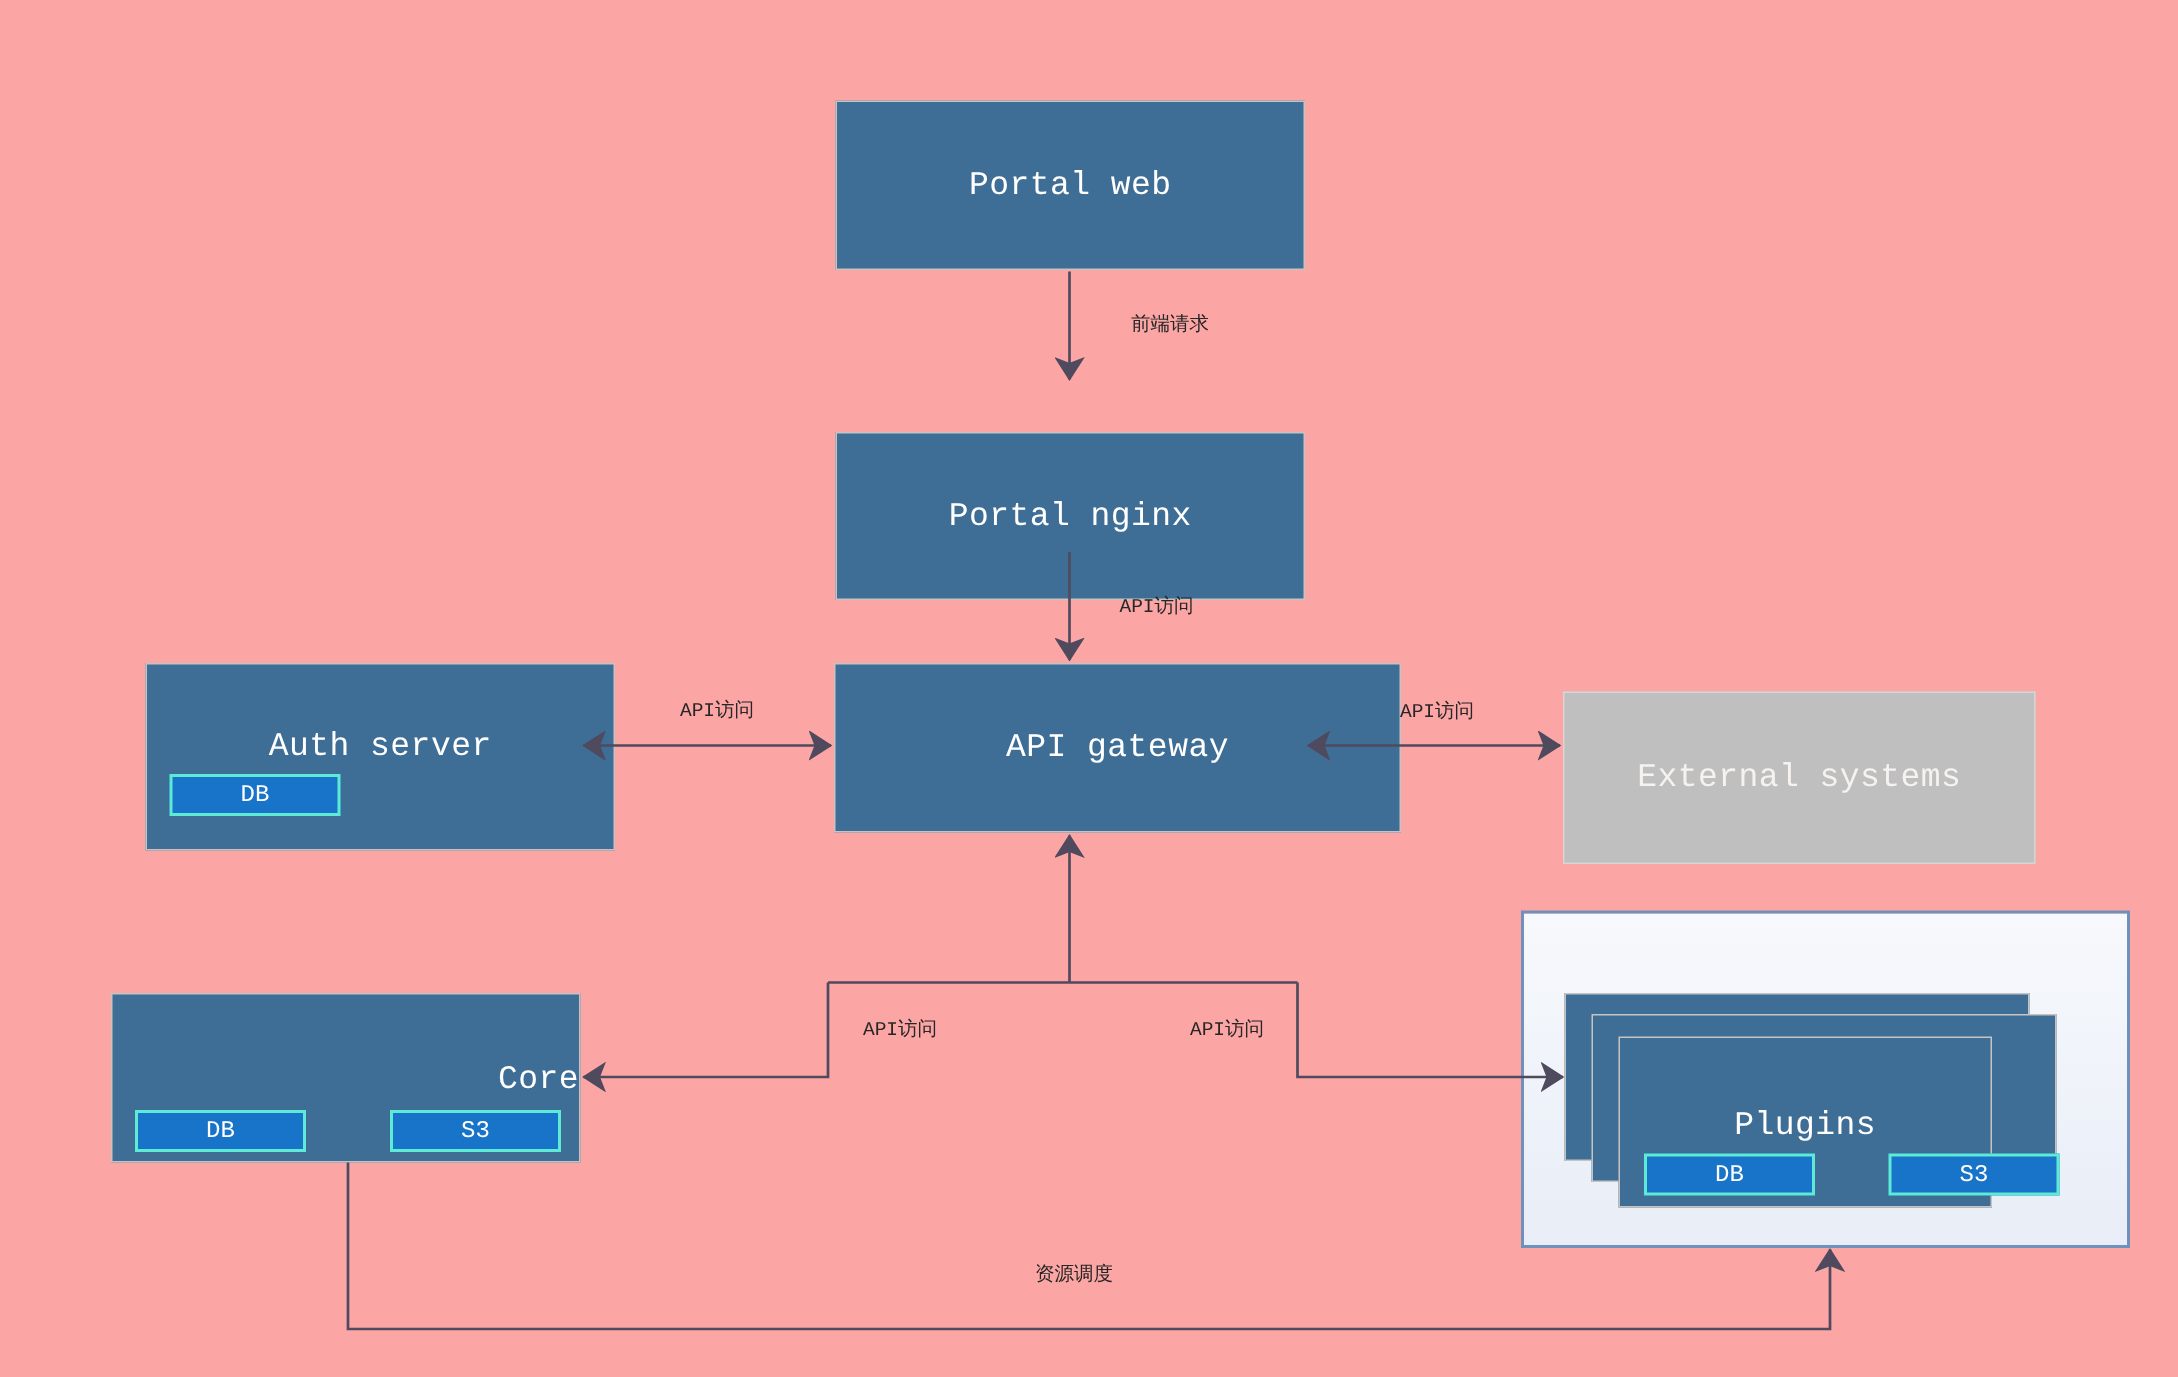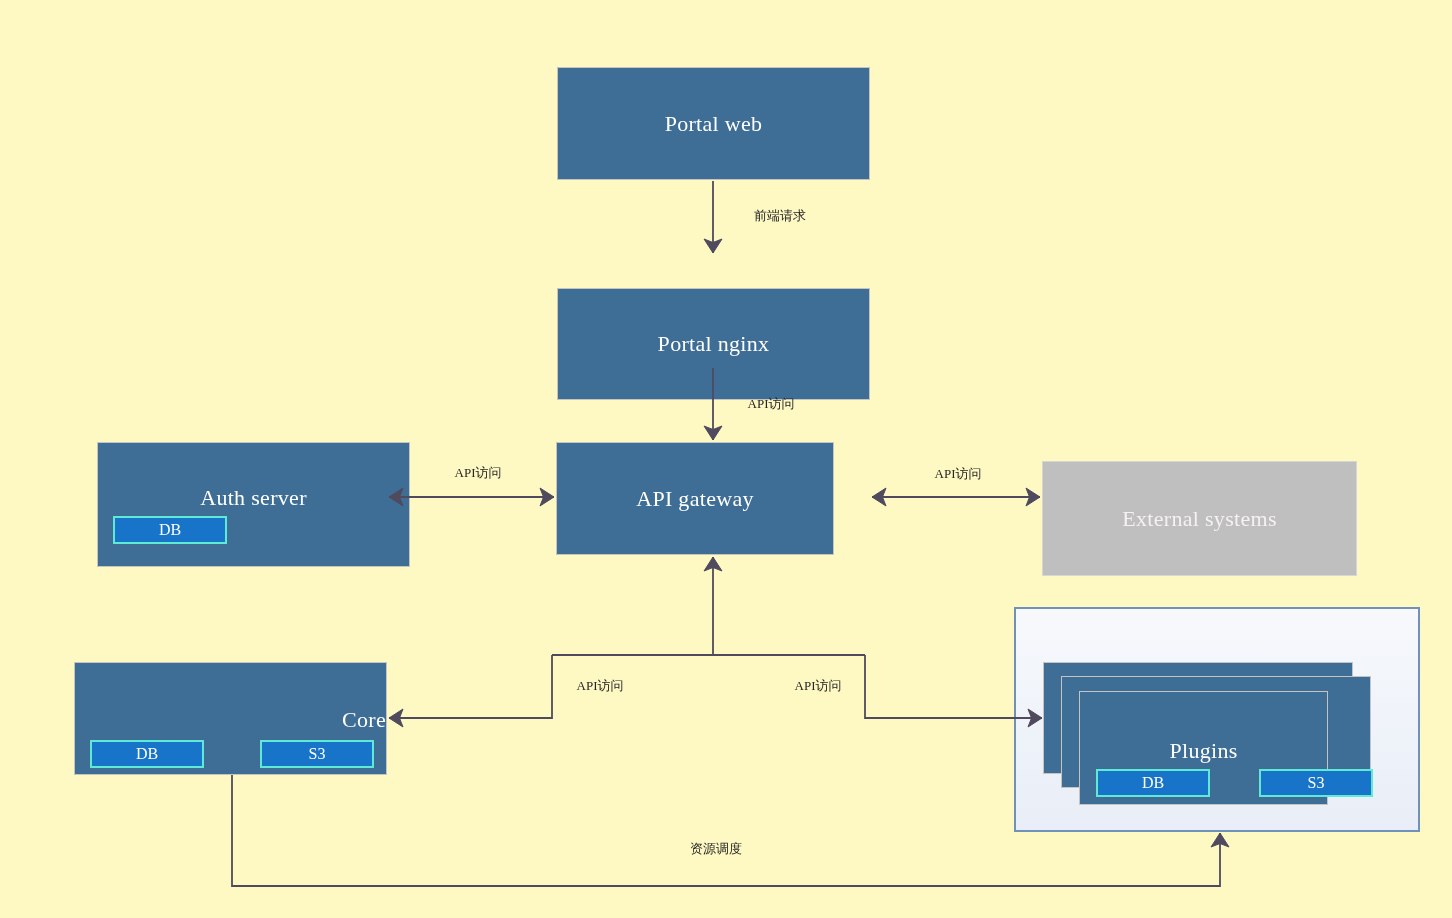--- a/index.html
+++ b/index.html
@@ -1,22 +1,22 @@
 <!DOCTYPE html>
 <html><head>
 <meta charset="utf-8">
 <style>
   html, body { margin: 0; padding: 0; background: #ffffff; }
   .canvas {
     position: relative;
     width: 1452px;
     height: 918px;
-    background: #fef9c3;
+    background: #fca5a5;
     overflow: hidden;
-    font-family: Liberation Serif, serif;
+    font-family: Liberation Mono, monospace;
   }
 
   
   .node {
     position: absolute;
     box-sizing: border-box;
     background: #3e6d95;
     border: 1px solid #c6c4c2;
     color: #ffffff;
     z-index: 1;
@@ -53,21 +53,21 @@
     color: #ffffff;
     font-size: 16px;
     display: flex;
     align-items: center;
     justify-content: center;
   }
 
   
   .n-portal-web   { left: 557px; top: 67px;  width: 313px; height: 113px; }
   .n-portal-nginx { left: 557px; top: 255px; width: 313px; height: 112px; margin-top: 33px; }
-  .n-api-gateway  { left: 556px; top: 442px; width: 278px; height: 113px; }
+  .n-api-gateway  { left: 556px; top: 442px; width: 378px; height: 113px; }
   .n-auth-server  { left: 74px;  top: 442px; width: 313px; height: 125px; margin-left: 23px; }
   .n-external     { left: 1042px; top: 461px; width: 315px; height: 115px; }
   .n-core         { left: 74px;  top: 662px; width: 313px; height: 113px; }
 
   .n-auth-server .node-title { top: 42px; }
   .n-auth-server .sub-db { left: 15px; top: 73px; }
   .n-core .node-title { top: 44px; text-align: right; }
   .n-core .sub-db { left: 15px; top: 77px; }
   .n-core .sub-s3 { left: 185px; top: 77px; }
 

